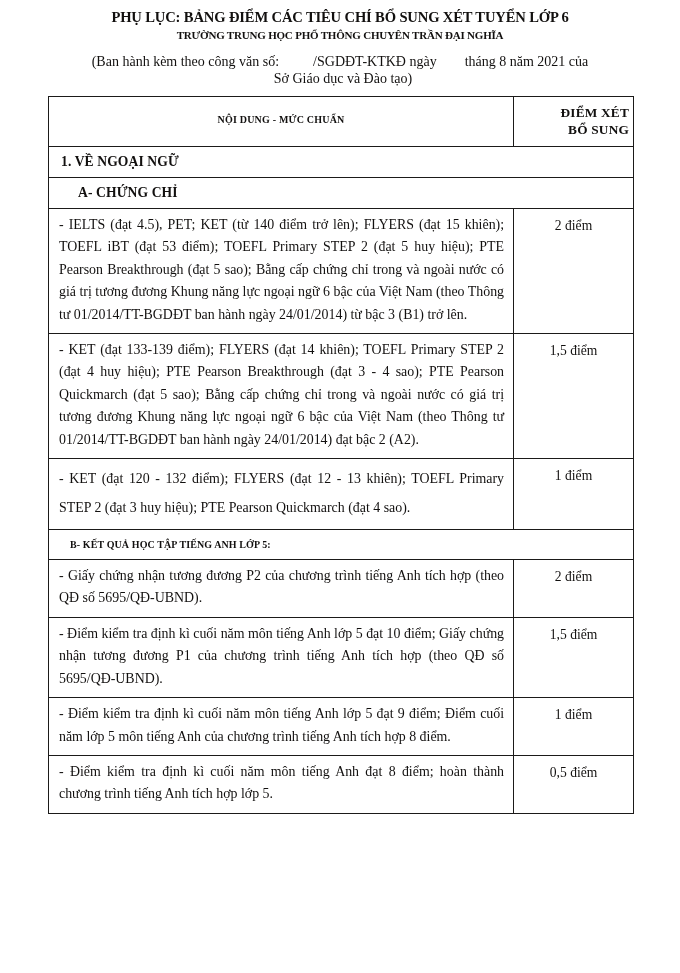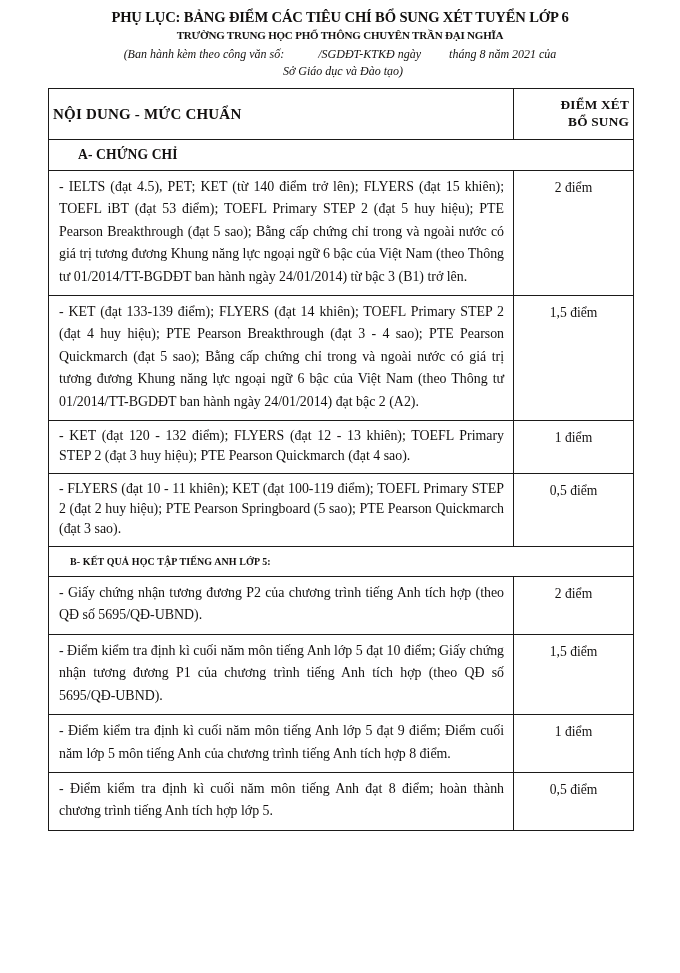--- a/index.html
+++ b/index.html
@@ -38,23 +38,22 @@
     white-space: nowrap;
   }
   .title-line-2 {
     font-weight: bold;
     font-size: 11px;
     line-height: 17.5px;
     letter-spacing: -0.2px;
     white-space: nowrap;
   }
   .subtitle-wrap {
-    margin-top: 2px;
-    font-style: italic;
-    font-size: 12px;
+    margin-top: 10px;
+    font-size: 14px;
     line-height: 16.5px;
   }
   .subtitle-row-1 {
     display: flex;
     justify-content: center;
     align-items: baseline;
     white-space: nowrap;
   }
   .sub-seg-1 { }
   .sub-seg-2 { padding-left: 34px; }
@@ -76,22 +75,23 @@
   table.grid td {
     border: 1px solid #1b1a19;
     vertical-align: top;
     padding: 0;
   }
   col.c-content { width: 79.5%; }
   col.c-score   { width: 20.5%; }
 
   
   .th-content {
-    font-weight: bold;
-    font-size: 15px;
+    text-align: center;
+    font-weight: bold;
+    font-size: 10px;
     letter-spacing: 0.2px;
     padding: 17px 4px 16px 4px !important;
   }
   .th-score {
     text-align: right;
     font-weight: bold;
     font-size: 13.3px;
     line-height: 16.5px;
     letter-spacing: 0.2px;
     padding: 8px 4px 8px 4px !important;
@@ -119,21 +119,21 @@
 
   
   .body-cell {
     font-size: 13.9px;
     line-height: 22.4px;
     text-align: justify;
     text-justify: inter-word;
     padding: 5px 9px 7px 10px !important;
     hyphens: none;
   }
-  .body-cell.tight { line-height: 20px; }
+  .body-cell.tight { line-height: 29px; }
   .score-cell {
     text-align: center;
     font-size: 13.6px;
     line-height: 20px;
     padding: 7px 3px 4px 3px !important;
     white-space: nowrap;
   }
 </style>
 </head>
 <body>
@@ -162,40 +162,39 @@
       <tbody>
 
         <tr>
           <td class="th-content">NỘI DUNG - MỨC CHUẨN</td>
           <td class="th-score">
             <div>ĐIỂM XÉT</div>
             <div>BỔ SUNG</div>
           </td>
         </tr>
 
+        <tr>
+          <td class="sec-1" colspan="2">1. VỀ NGOẠI NGỮ</td>
+        </tr>
 
         <tr>
           <td class="sec-a" colspan="2">A- CHỨNG CHỈ</td>
         </tr>
 
         <tr>
           <td class="body-cell">- IELTS (đạt 4.5), PET; KET (từ 140 điểm trở lên); FLYERS (đạt 15 khiên); TOEFL iBT (đạt 53 điểm); TOEFL Primary STEP 2 (đạt 5 huy hiệu); PTE Pearson Breakthrough (đạt 5 sao); Bằng cấp chứng chỉ trong và ngoài nước có giá trị tương đương Khung năng lực ngoại ngữ 6 bậc của Việt Nam (theo Thông tư 01/2014/TT-BGDĐT ban hành ngày 24/01/2014) từ bậc 3 (B1) trở lên.</td>
           <td class="score-cell">2 điểm</td>
         </tr>
         <tr>
           <td class="body-cell">- KET (đạt 133-139 điểm); FLYERS (đạt 14 khiên); TOEFL Primary STEP 2 (đạt 4 huy hiệu); PTE Pearson Breakthrough (đạt  3 - 4 sao); PTE Pearson Quickmarch (đạt 5 sao); Bằng cấp chứng chỉ trong và ngoài nước có giá trị tương đương Khung năng lực ngoại ngữ 6 bậc của Việt Nam (theo Thông tư 01/2014/TT-BGDĐT ban hành ngày 24/01/2014) đạt bậc 2 (A2).</td>
           <td class="score-cell">1,5 điểm</td>
         </tr>
         <tr>
           <td class="body-cell tight">- KET (đạt 120 - 132 điểm); FLYERS (đạt 12 - 13 khiên); TOEFL Primary STEP 2 (đạt 3 huy hiệu); PTE Pearson Quickmarch (đạt 4 sao).</td>
           <td class="score-cell">1 điểm</td>
-        </tr>
-        <tr>
-          <td class="body-cell tight">- FLYERS (đạt 10 - 11 khiên); KET (đạt 100-119 điểm); TOEFL Primary STEP 2 (đạt 2 huy hiệu); PTE Pearson Springboard (5 sao); PTE Pearson Quickmarch (đạt 3 sao).</td>
-          <td class="score-cell">0,5 điểm</td>
         </tr>
 
         <tr>
           <td class="sec-b" colspan="2">B-  KẾT QUẢ HỌC TẬP TIẾNG ANH LỚP 5:</td>
         </tr>
 
         <tr>
           <td class="body-cell">- Giấy chứng nhận tương đương P2 của chương trình tiếng Anh tích hợp (theo QĐ số 5695/QĐ-UBND).</td>
           <td class="score-cell">2 điểm</td>
         </tr>

